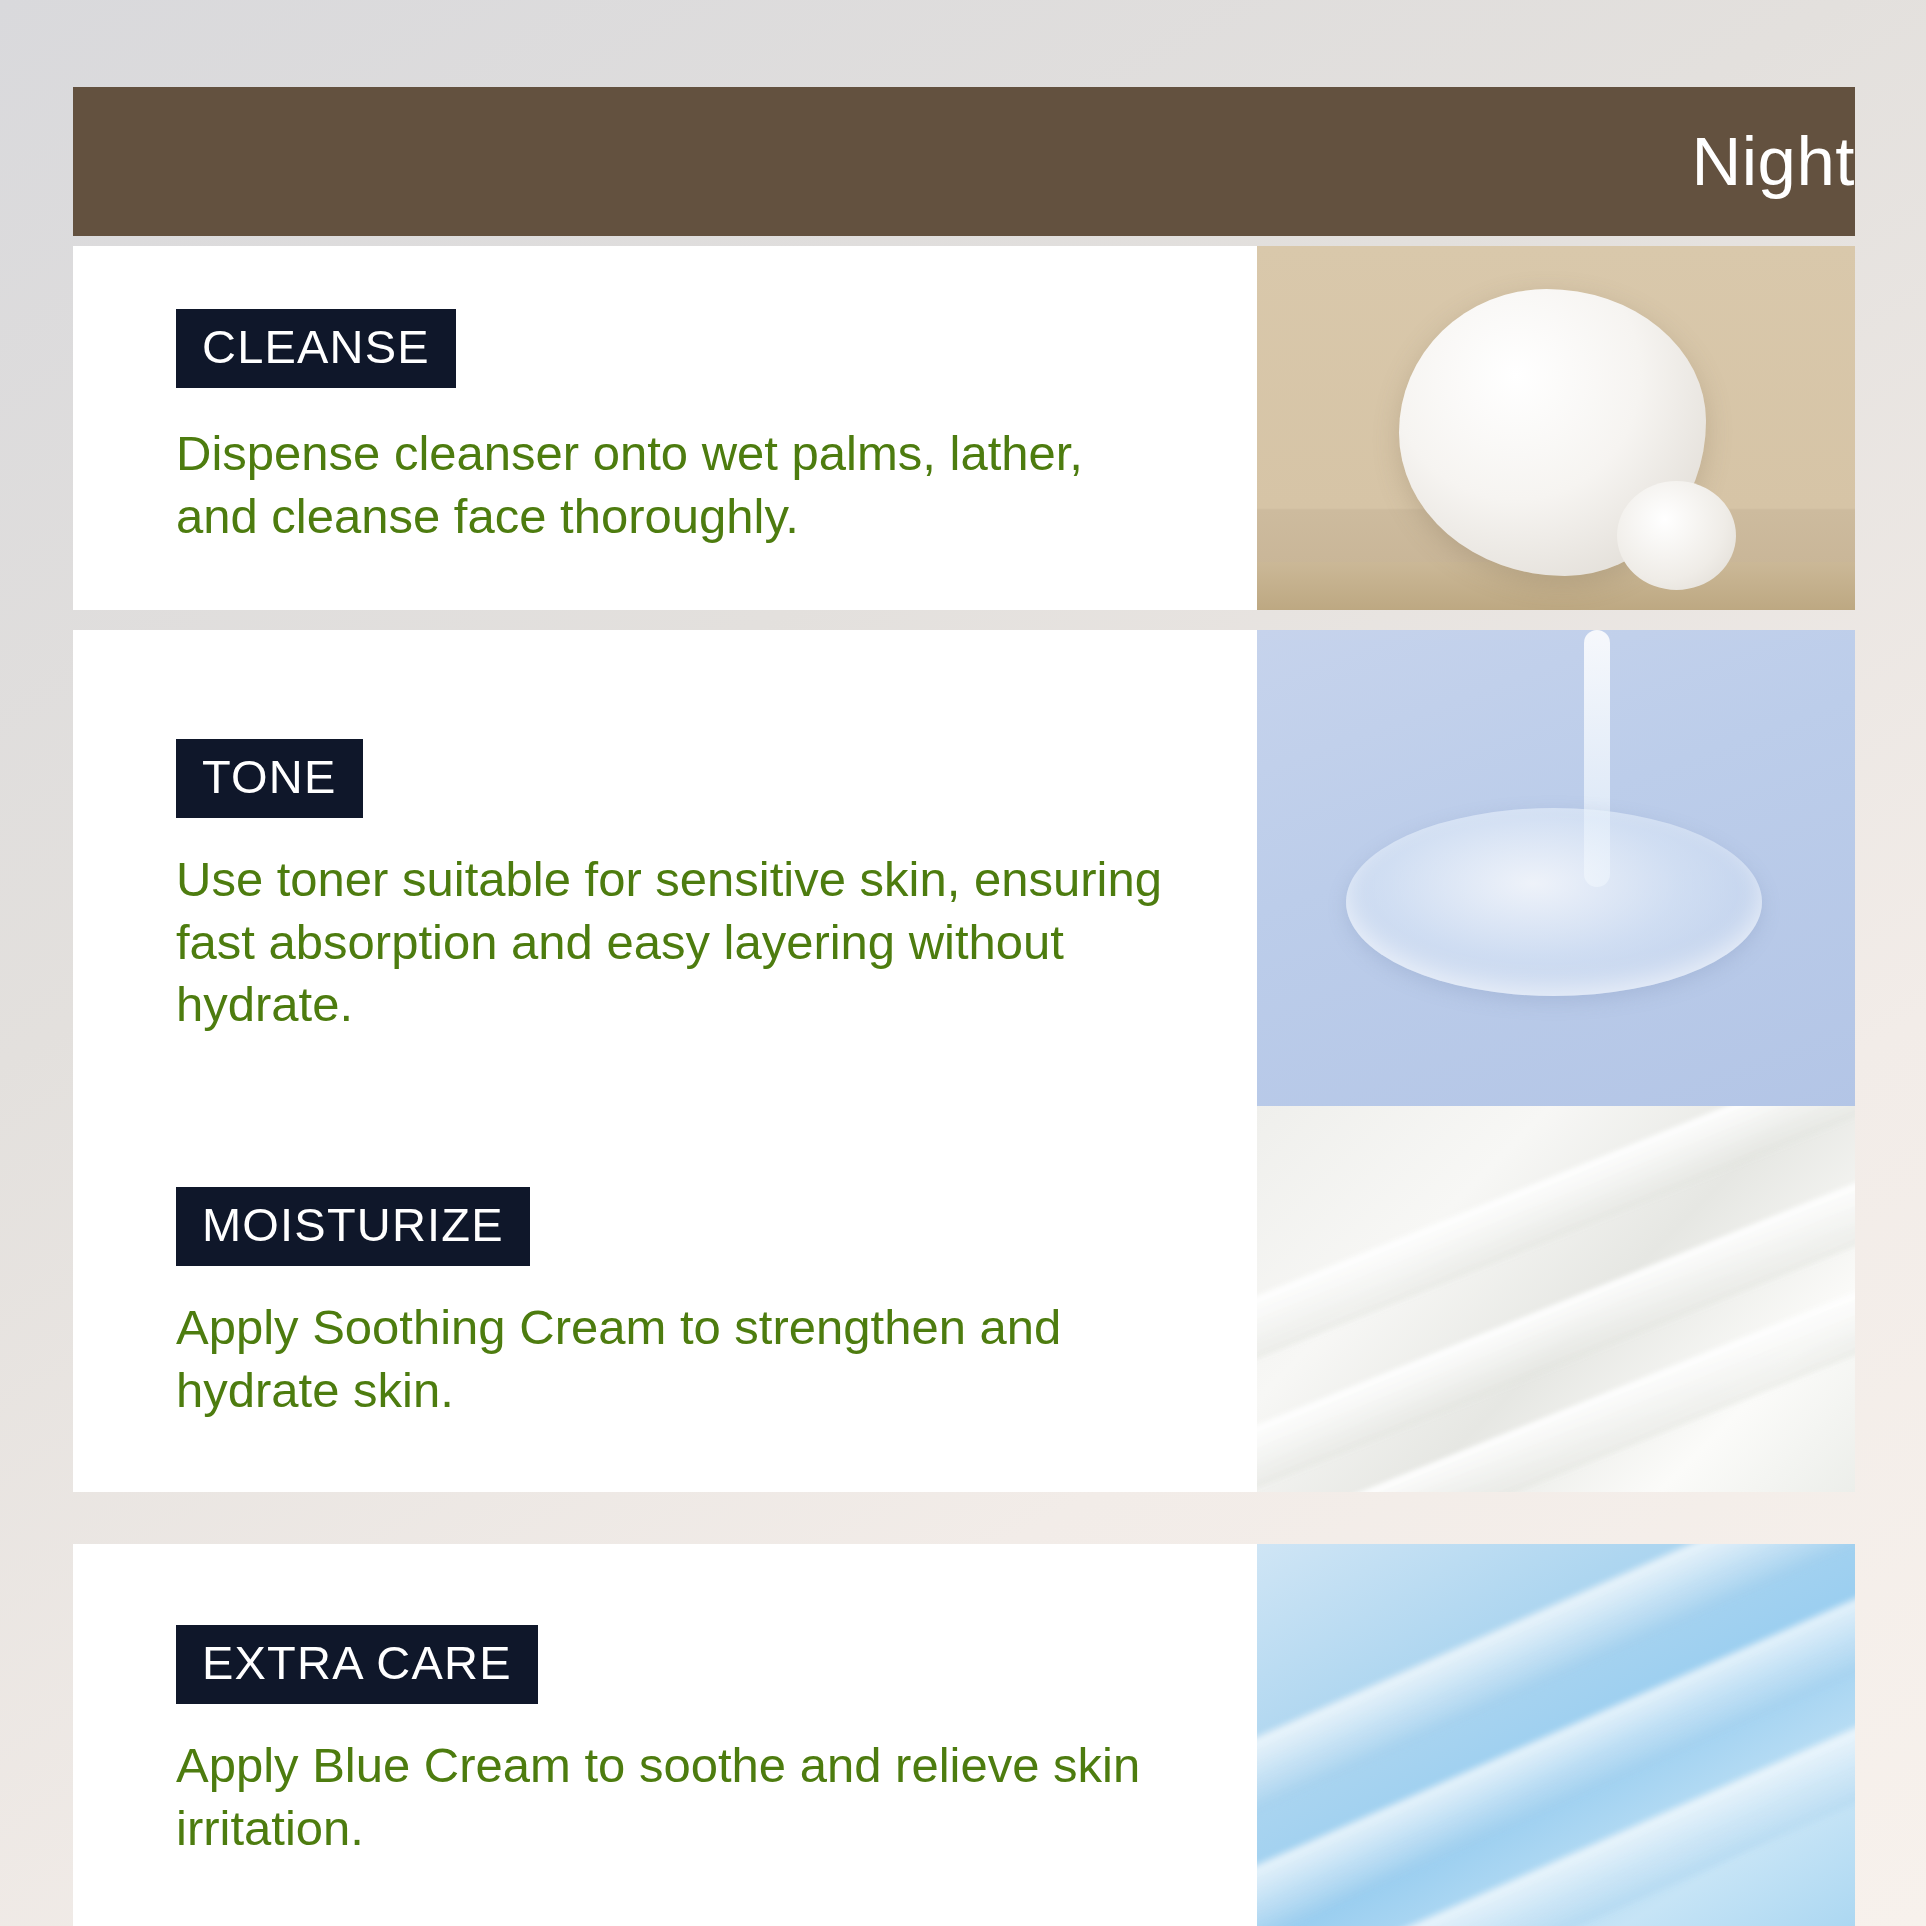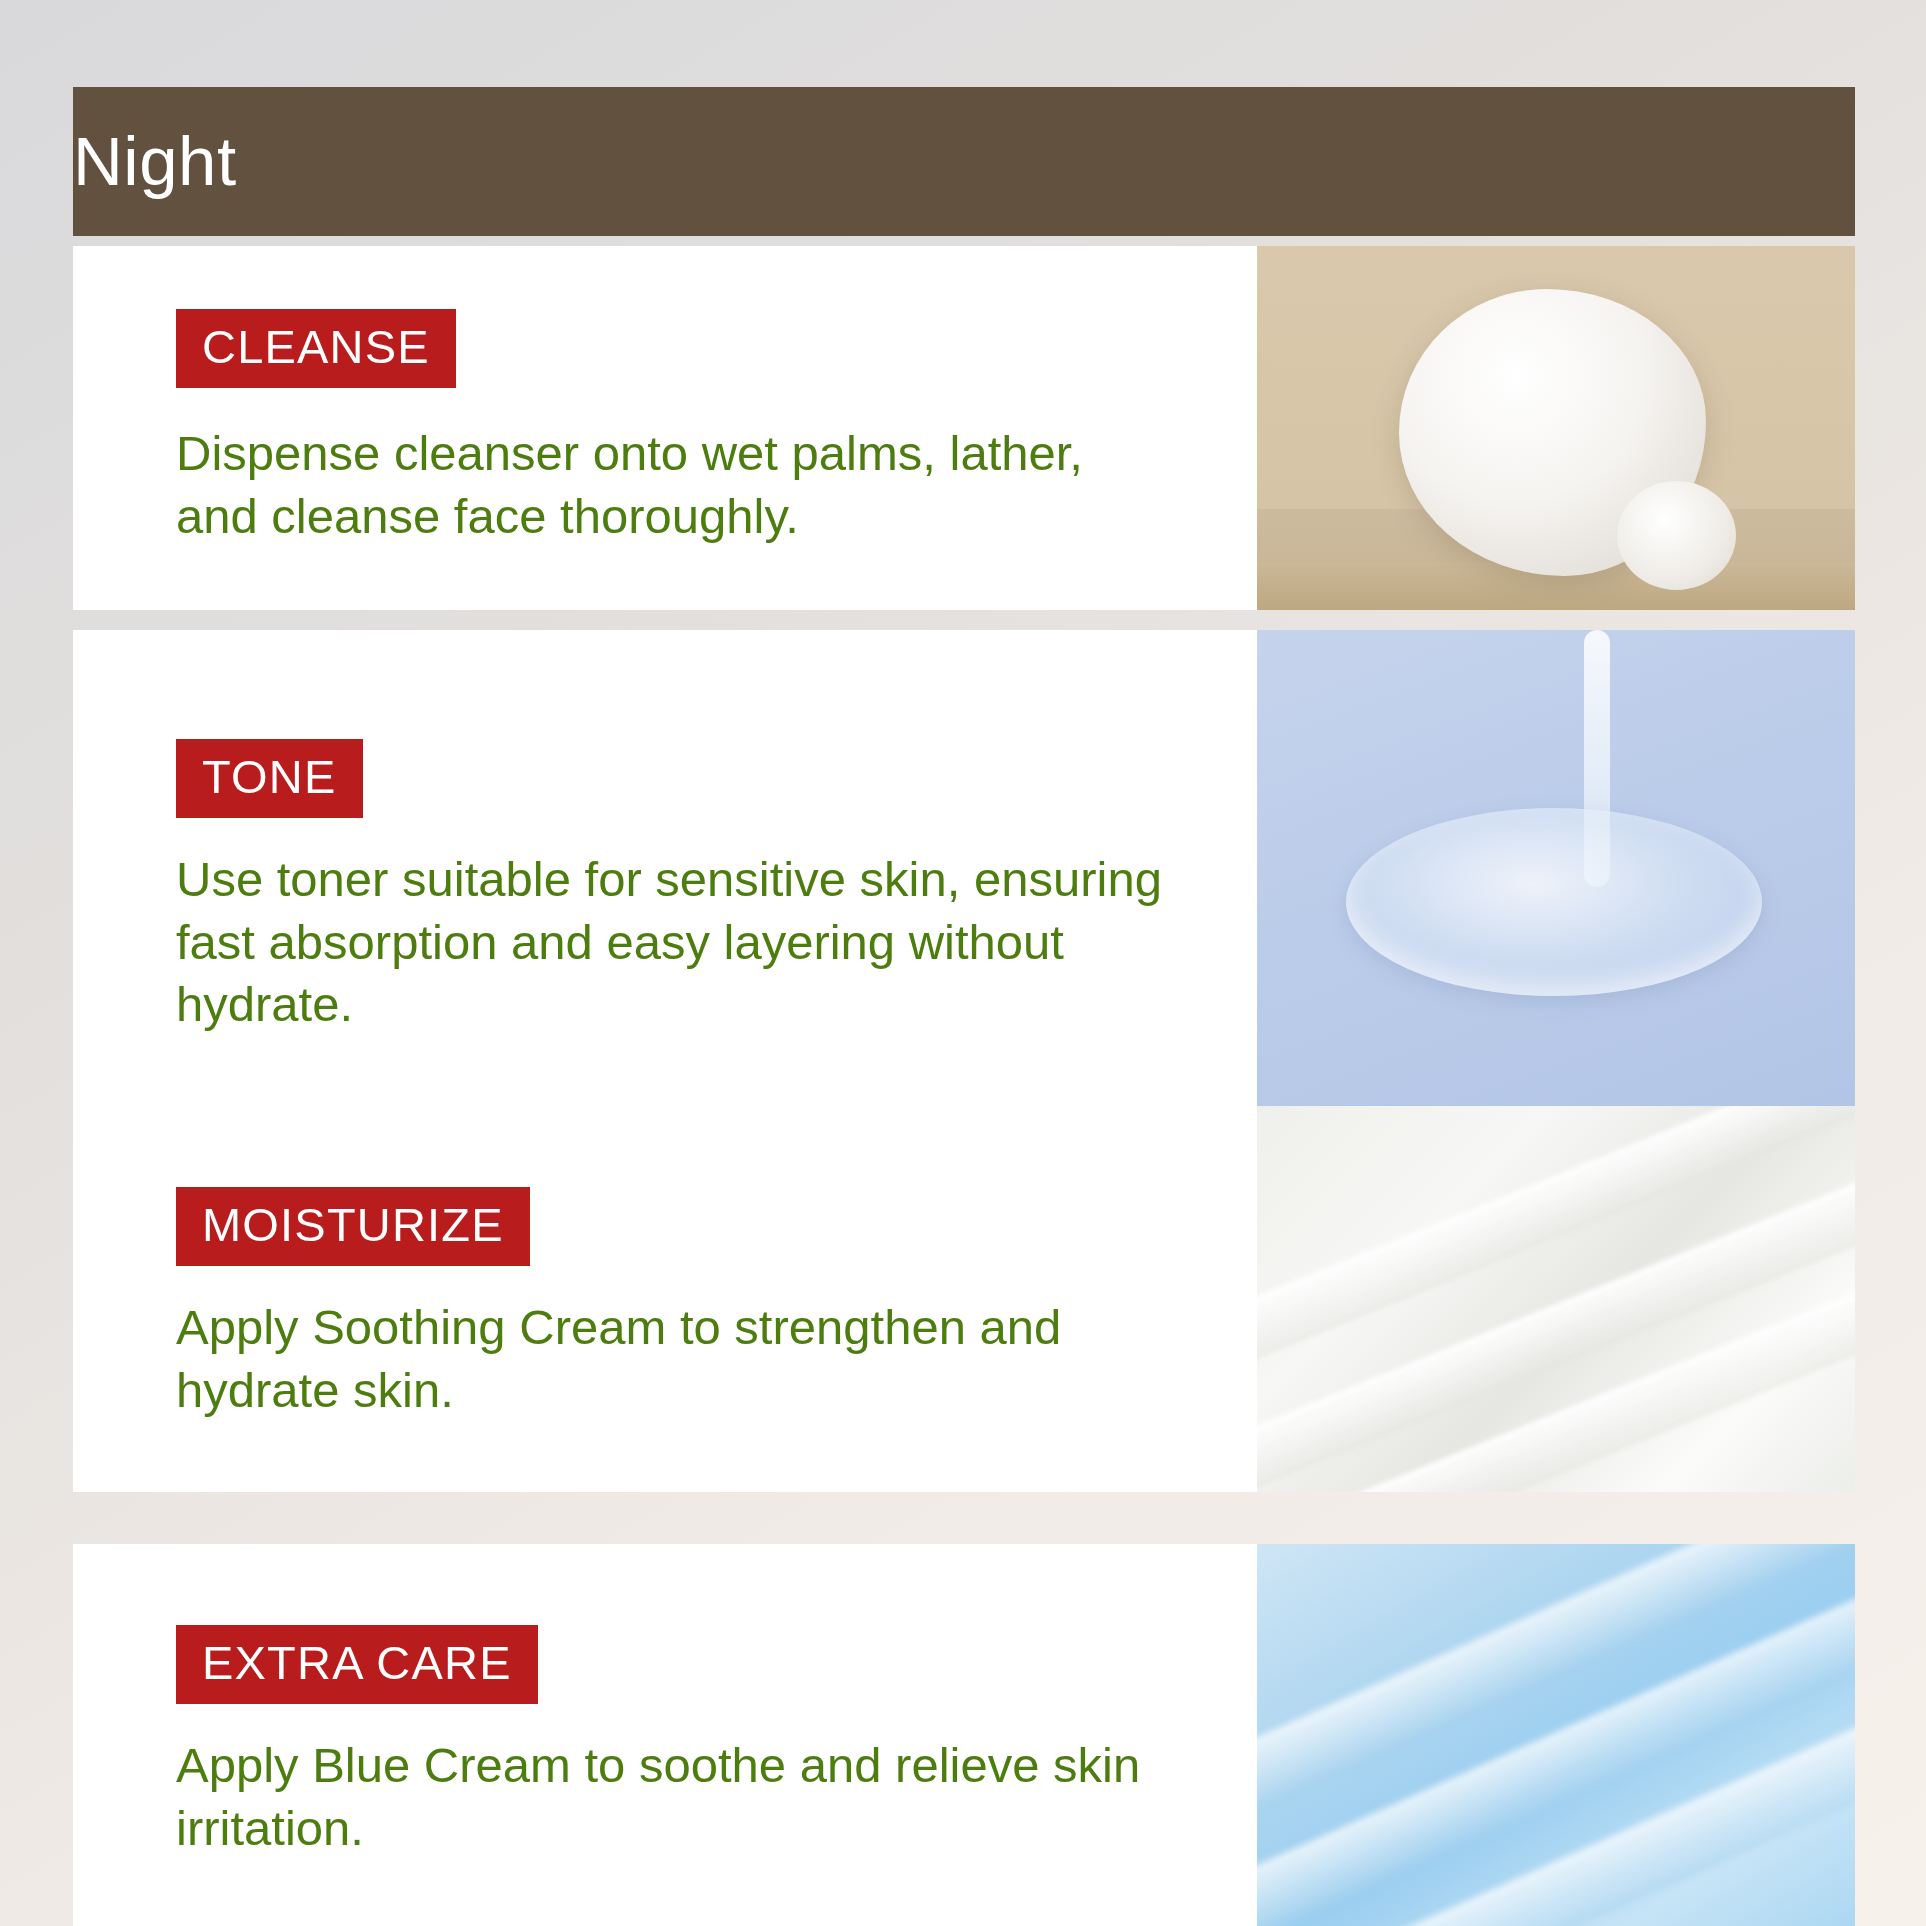--- a/index.html
+++ b/index.html
@@ -27,21 +27,21 @@
     width: 1782px;
   }
 
   
   .header {
     top: 87px;
     height: 149px;
     background: #63513f;
     display: flex;
     align-items: center;
-    justify-content: flex-start;
+    justify-content: flex-end;
   }
   .header-title {
     color: #ffffff;
     font-size: 69px;
     font-weight: 400;
     letter-spacing: 0.5px;
     line-height: 1;
   }
 
   
@@ -61,21 +61,21 @@
   }
   .step-image {
     flex: 1 1 auto;
     position: relative;
     overflow: hidden;
   }
 
   .badge {
     display: inline-block;
     align-self: flex-start;
-    background: #b91c1c;
+    background: #0f172a;
     color: #ffffff;
     font-size: 47px;
     letter-spacing: 1.2px;
     padding: 14px 26px 18px 26px;
     line-height: 1;
     margin-bottom: 30px;
   }
   .desc {
     color: #4d7c0f;
     font-size: 49px;

